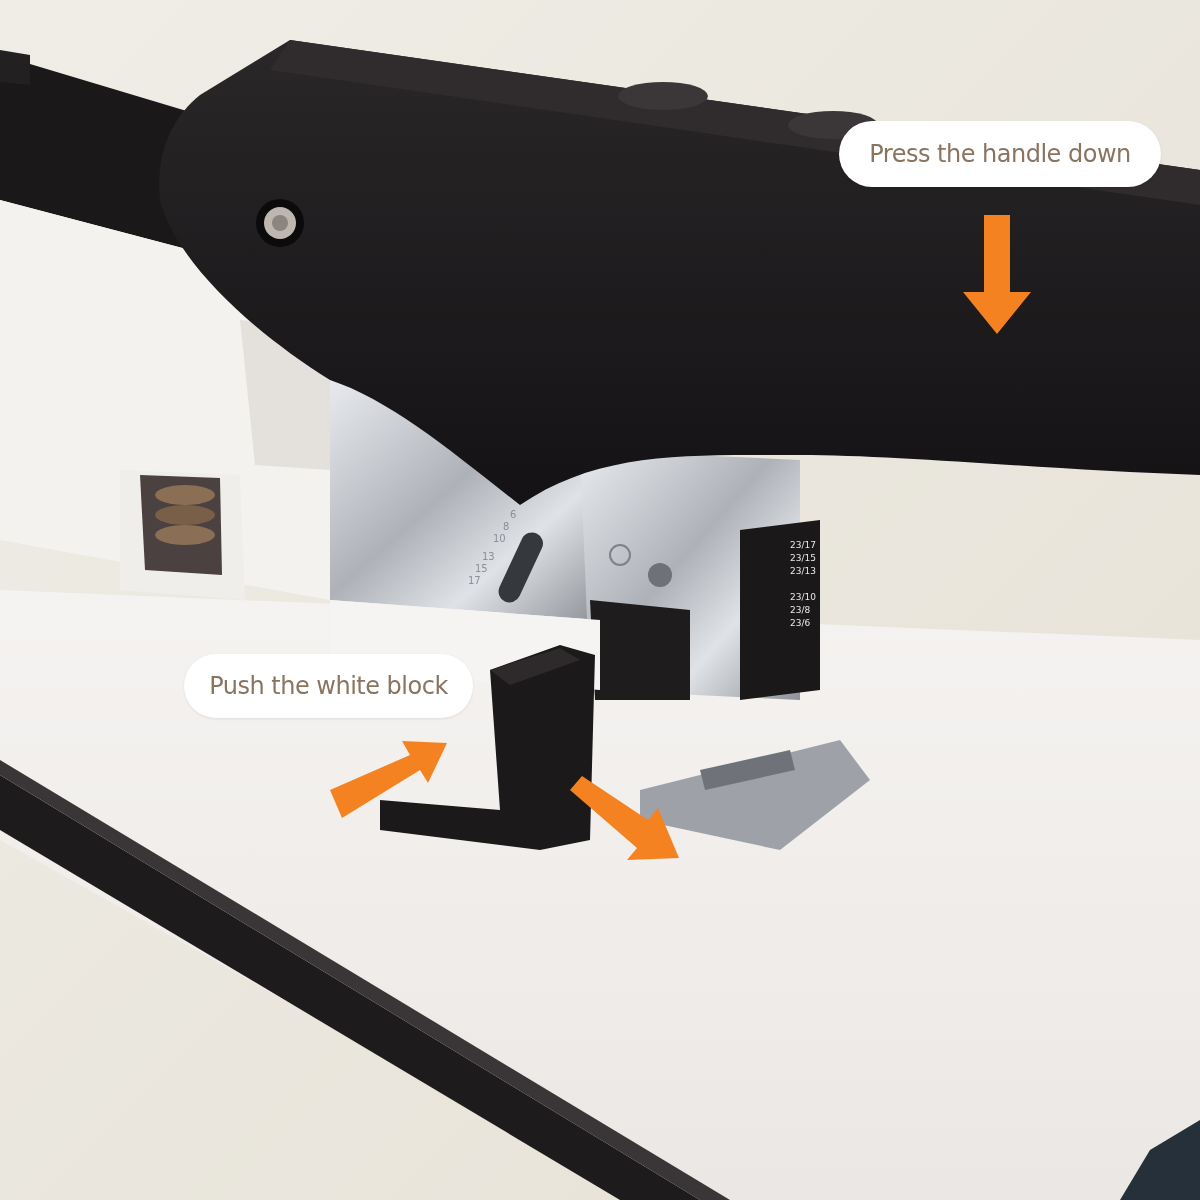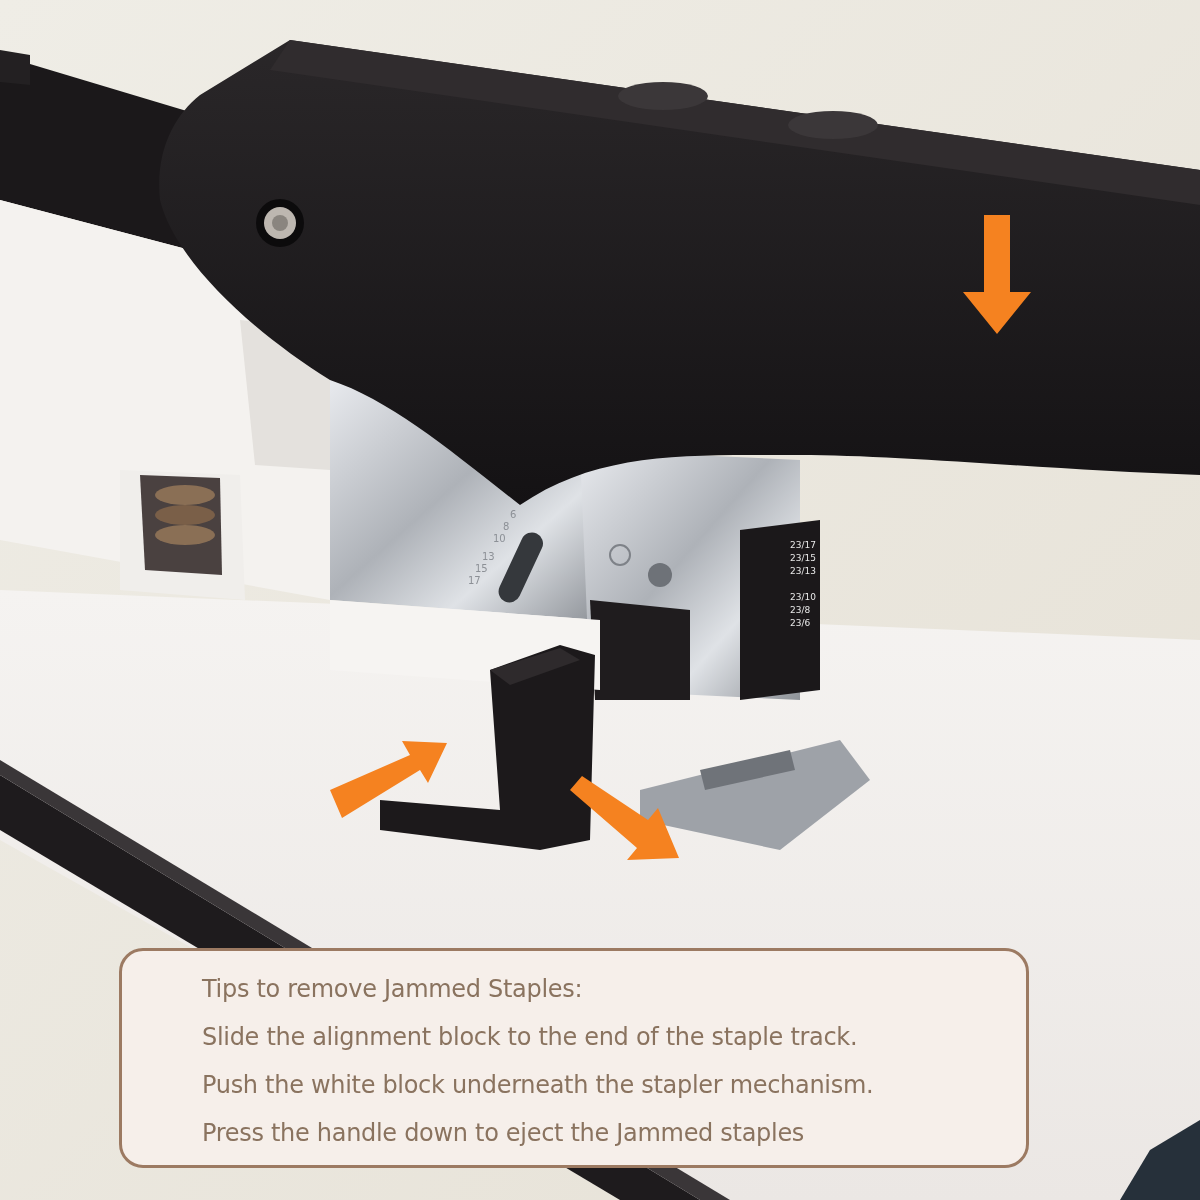--- a/index.html
+++ b/index.html
@@ -132,20 +132,20 @@
       <polygon points="984,215 1010,215 1010,292 1031,292 997,334 963,292 984,292" fill="#f58220"></polygon>
     </g>
     <g>
       <polygon points="330,790 410,755 402,741 447,743 428,783 420,770 342,818" fill="#f58220"></polygon>
     </g>
     <g>
       <polygon points="570,790 582,776 648,820 658,808 679,858 627,860 637,848" fill="#f58220"></polygon>
     </g>
   </svg>
 
+  <div class="callout c-press">
+    <span>Press the handle down</span>
+  </div>
+  <div class="callout c-push">
+    <span>Push the white block</span>
+  </div>
 
-  <div class="tips">
-    <div class="line">Tips to remove Jammed Staples:</div>
-    <div class="line">Slide the alignment block to the end of the staple track.</div>
-    <div class="line">Push the white block underneath the stapler mechanism.</div>
-    <div class="line">Press the handle down to eject the Jammed staples</div>
-  </div>
 </div>
 
 </body></html>

